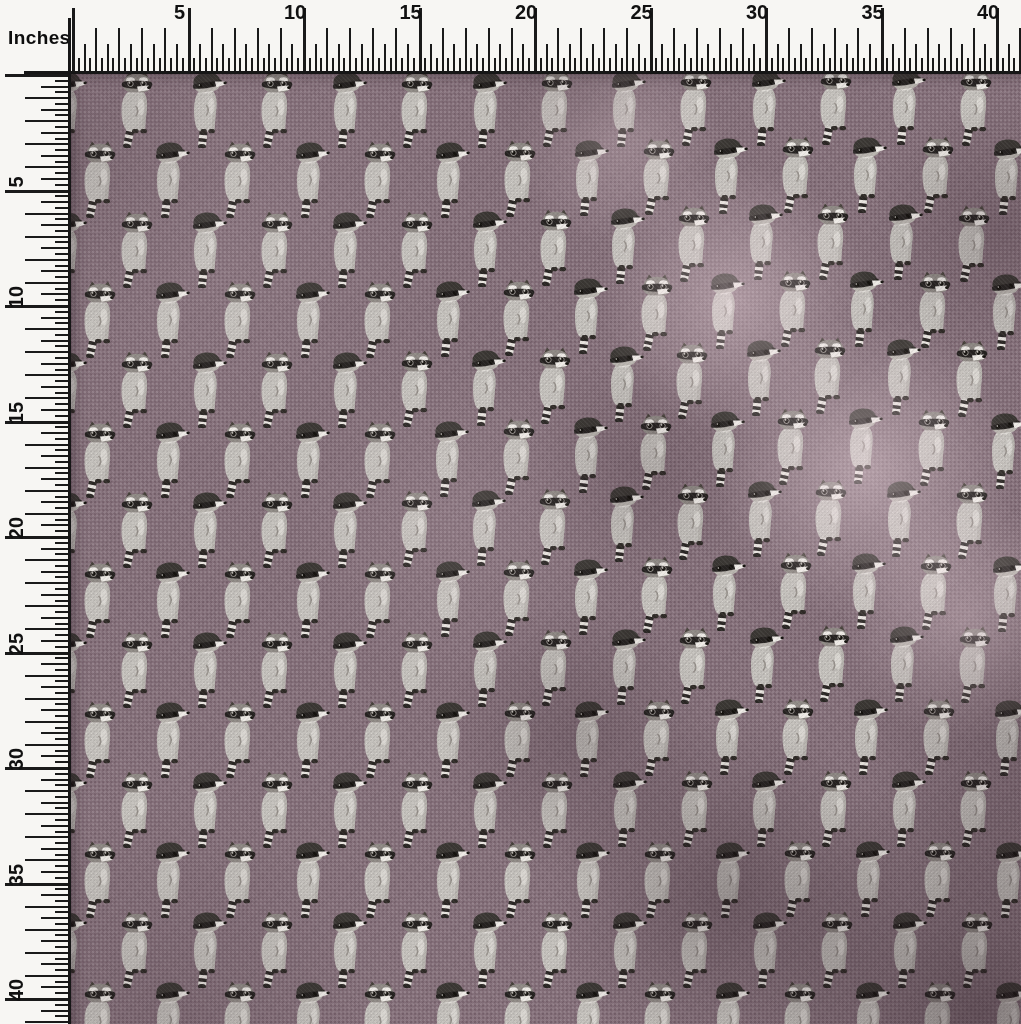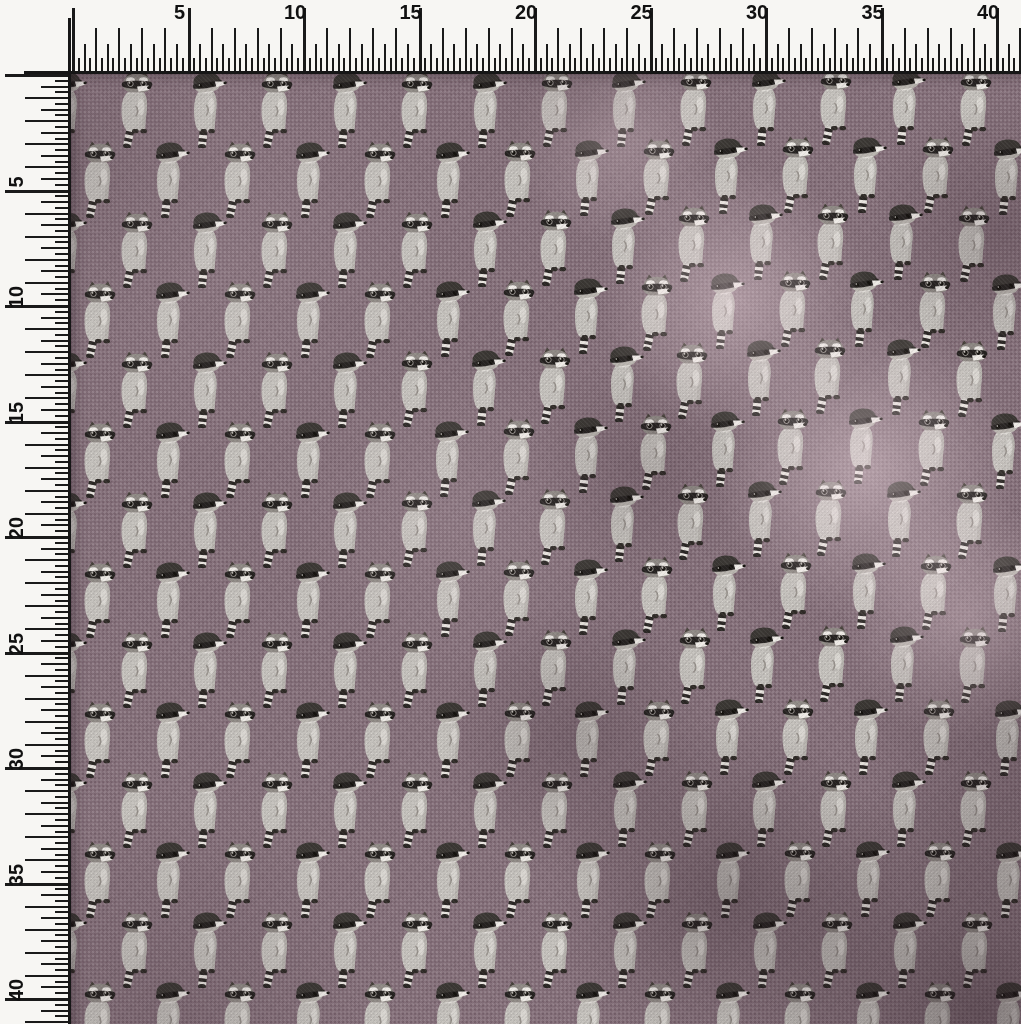--- a/index.html
+++ b/index.html
@@ -1001,20 +1001,23 @@
       <div class="tick-l" style="top: 947.1px; width: 46px; height: 2px;"></div>
       <div class="num-l" style="top: 92.5px;">5</div>
       <div class="num-l" style="top: 208px;">10</div>
       <div class="num-l" style="top: 323.5px;">15</div>
       <div class="num-l" style="top: 439px;">20</div>
       <div class="num-l" style="top: 554.5px;">25</div>
       <div class="num-l" style="top: 670px;">30</div>
       <div class="num-l" style="top: 785.5px;">35</div>
       <div class="num-l" style="top: 901px;">40</div>
     </div>
+  <div id="ruler-corner">
+    <span id="unit-label">Inches</span>
+  </div>
   <div id="base-top"></div>
   <div id="base-left"></div>
 
   <svg id="symdefs" aria-hidden="true">
       <defs>
         <pattern id="spk" width="3" height="3" patternUnits="userSpaceOnUse">
           <circle cx="1" cy="1" r="0.55" fill="rgba(118,112,106,0.5)"></circle>
         </pattern>
         <pattern id="spk2" width="5" height="5" patternUnits="userSpaceOnUse">
           <circle cx="3.5" cy="3.5" r="0.6" fill="rgba(238,234,228,0.5)"></circle>

